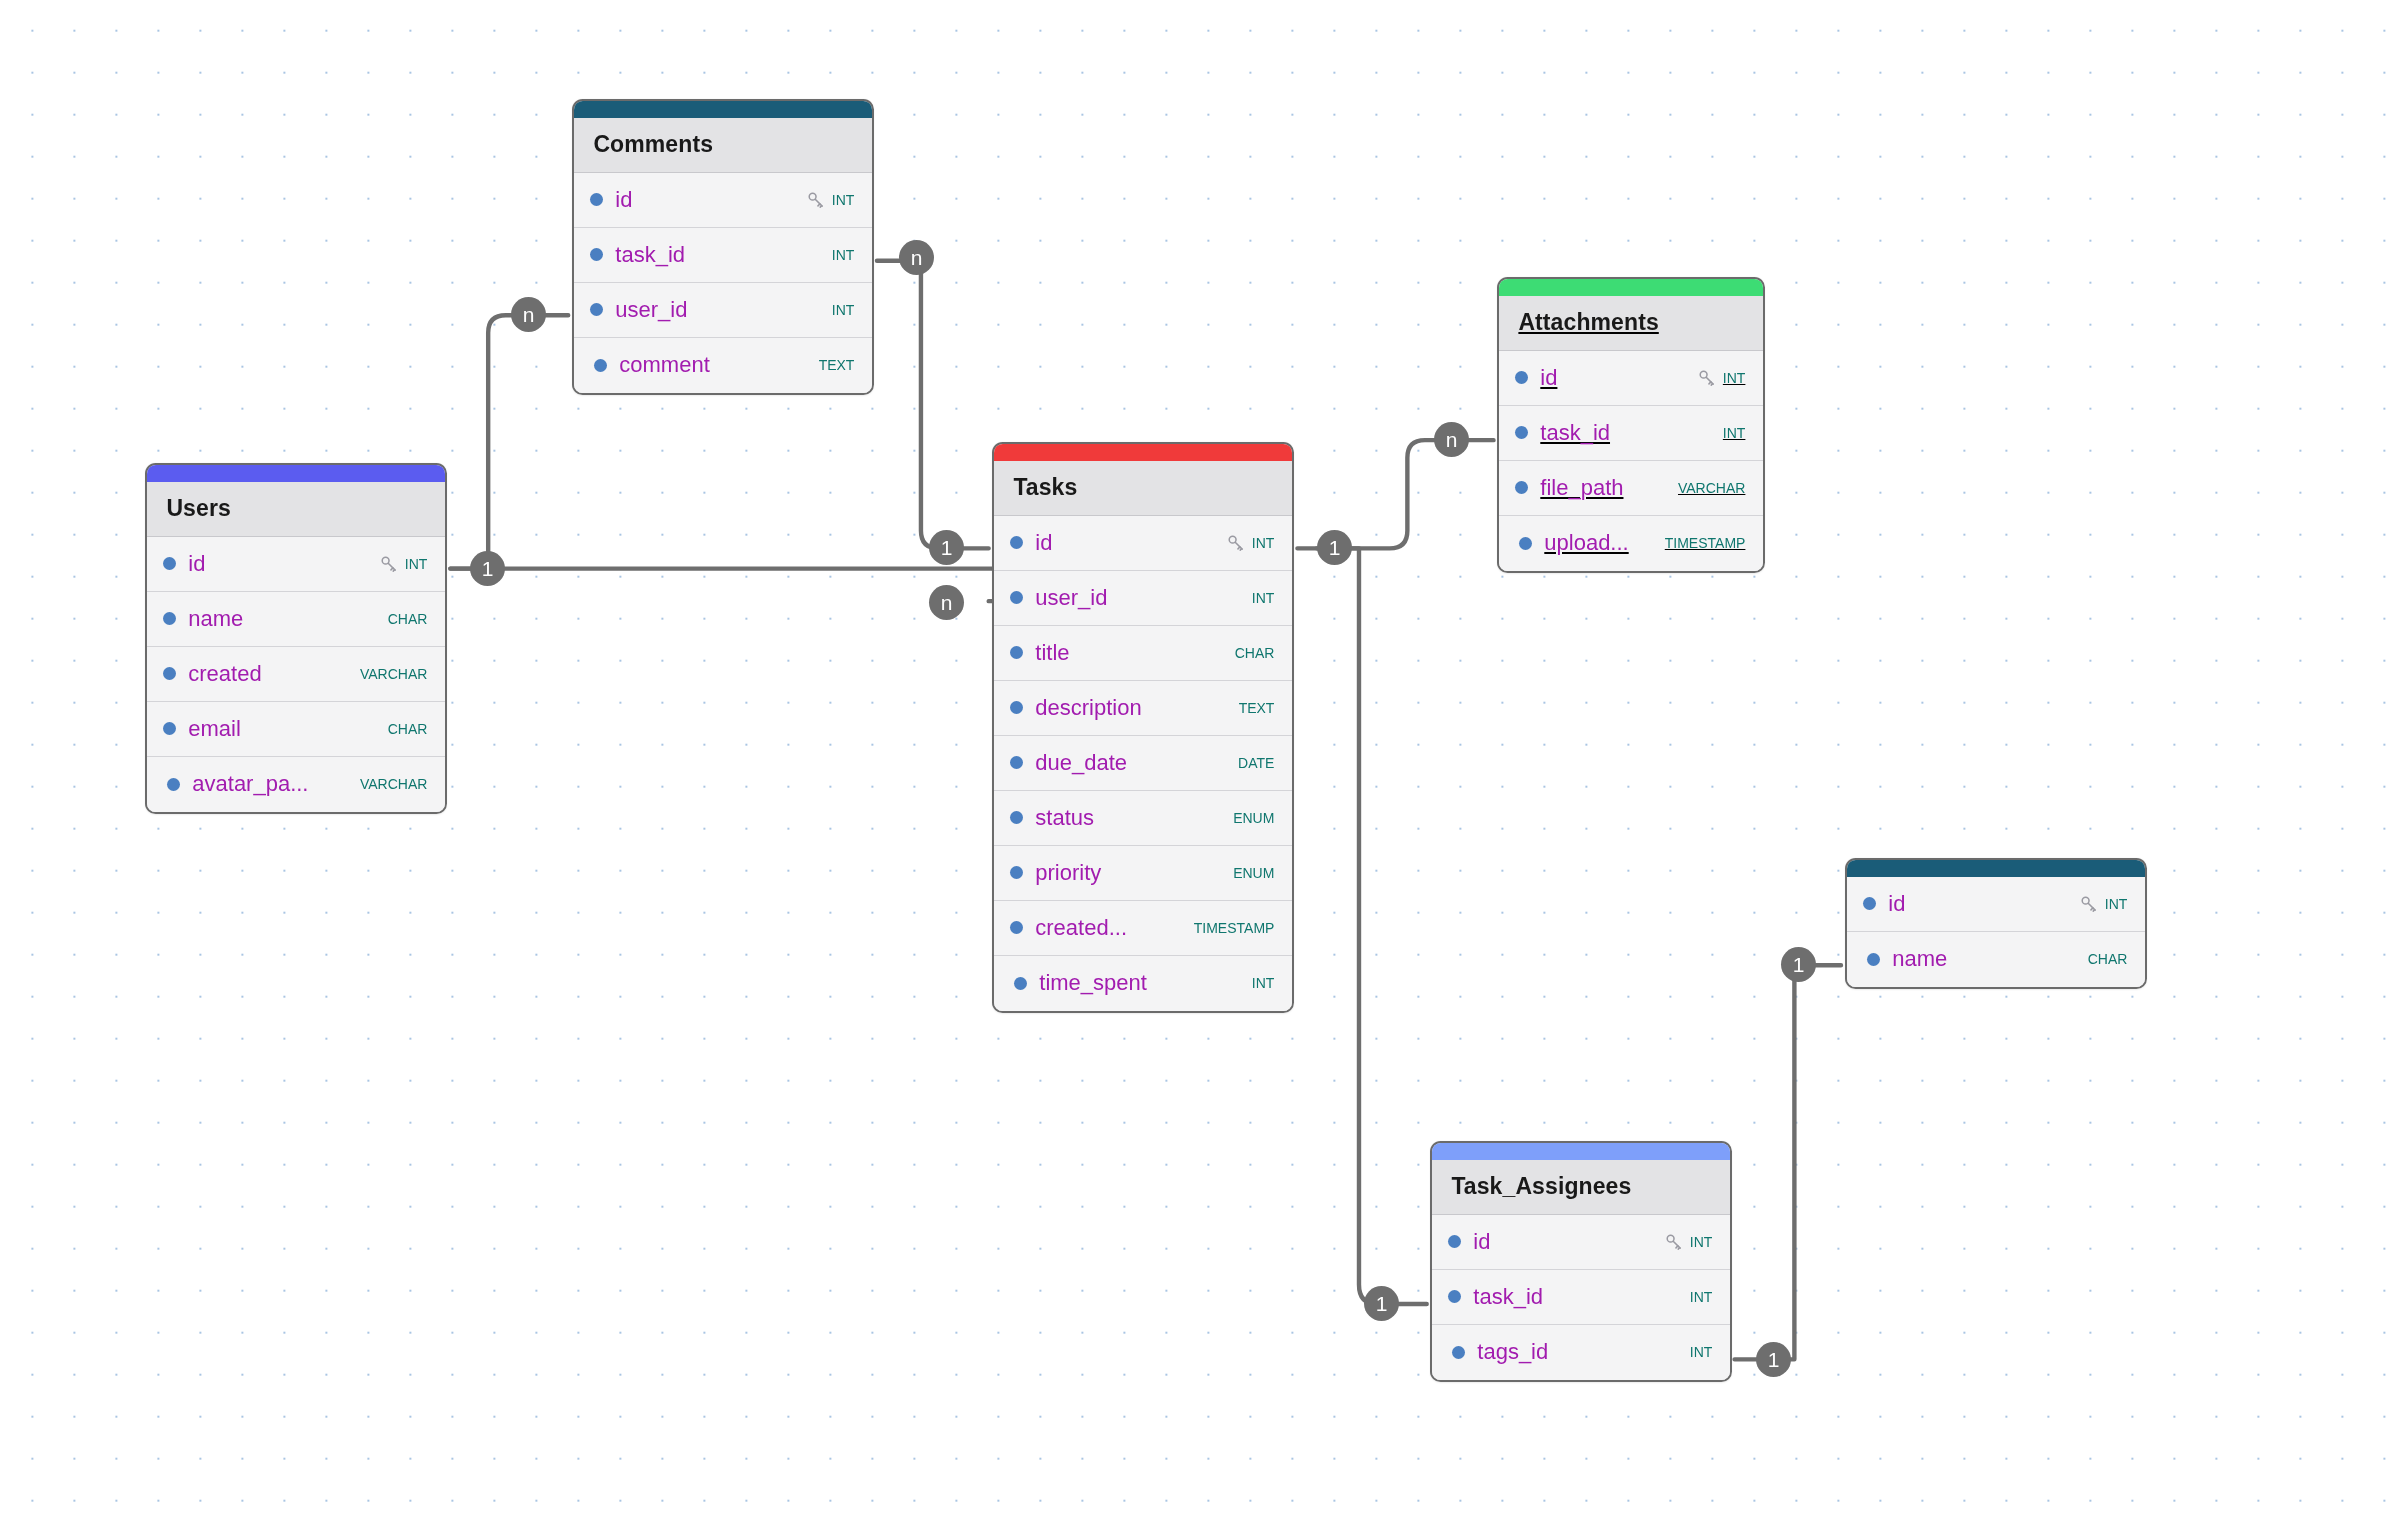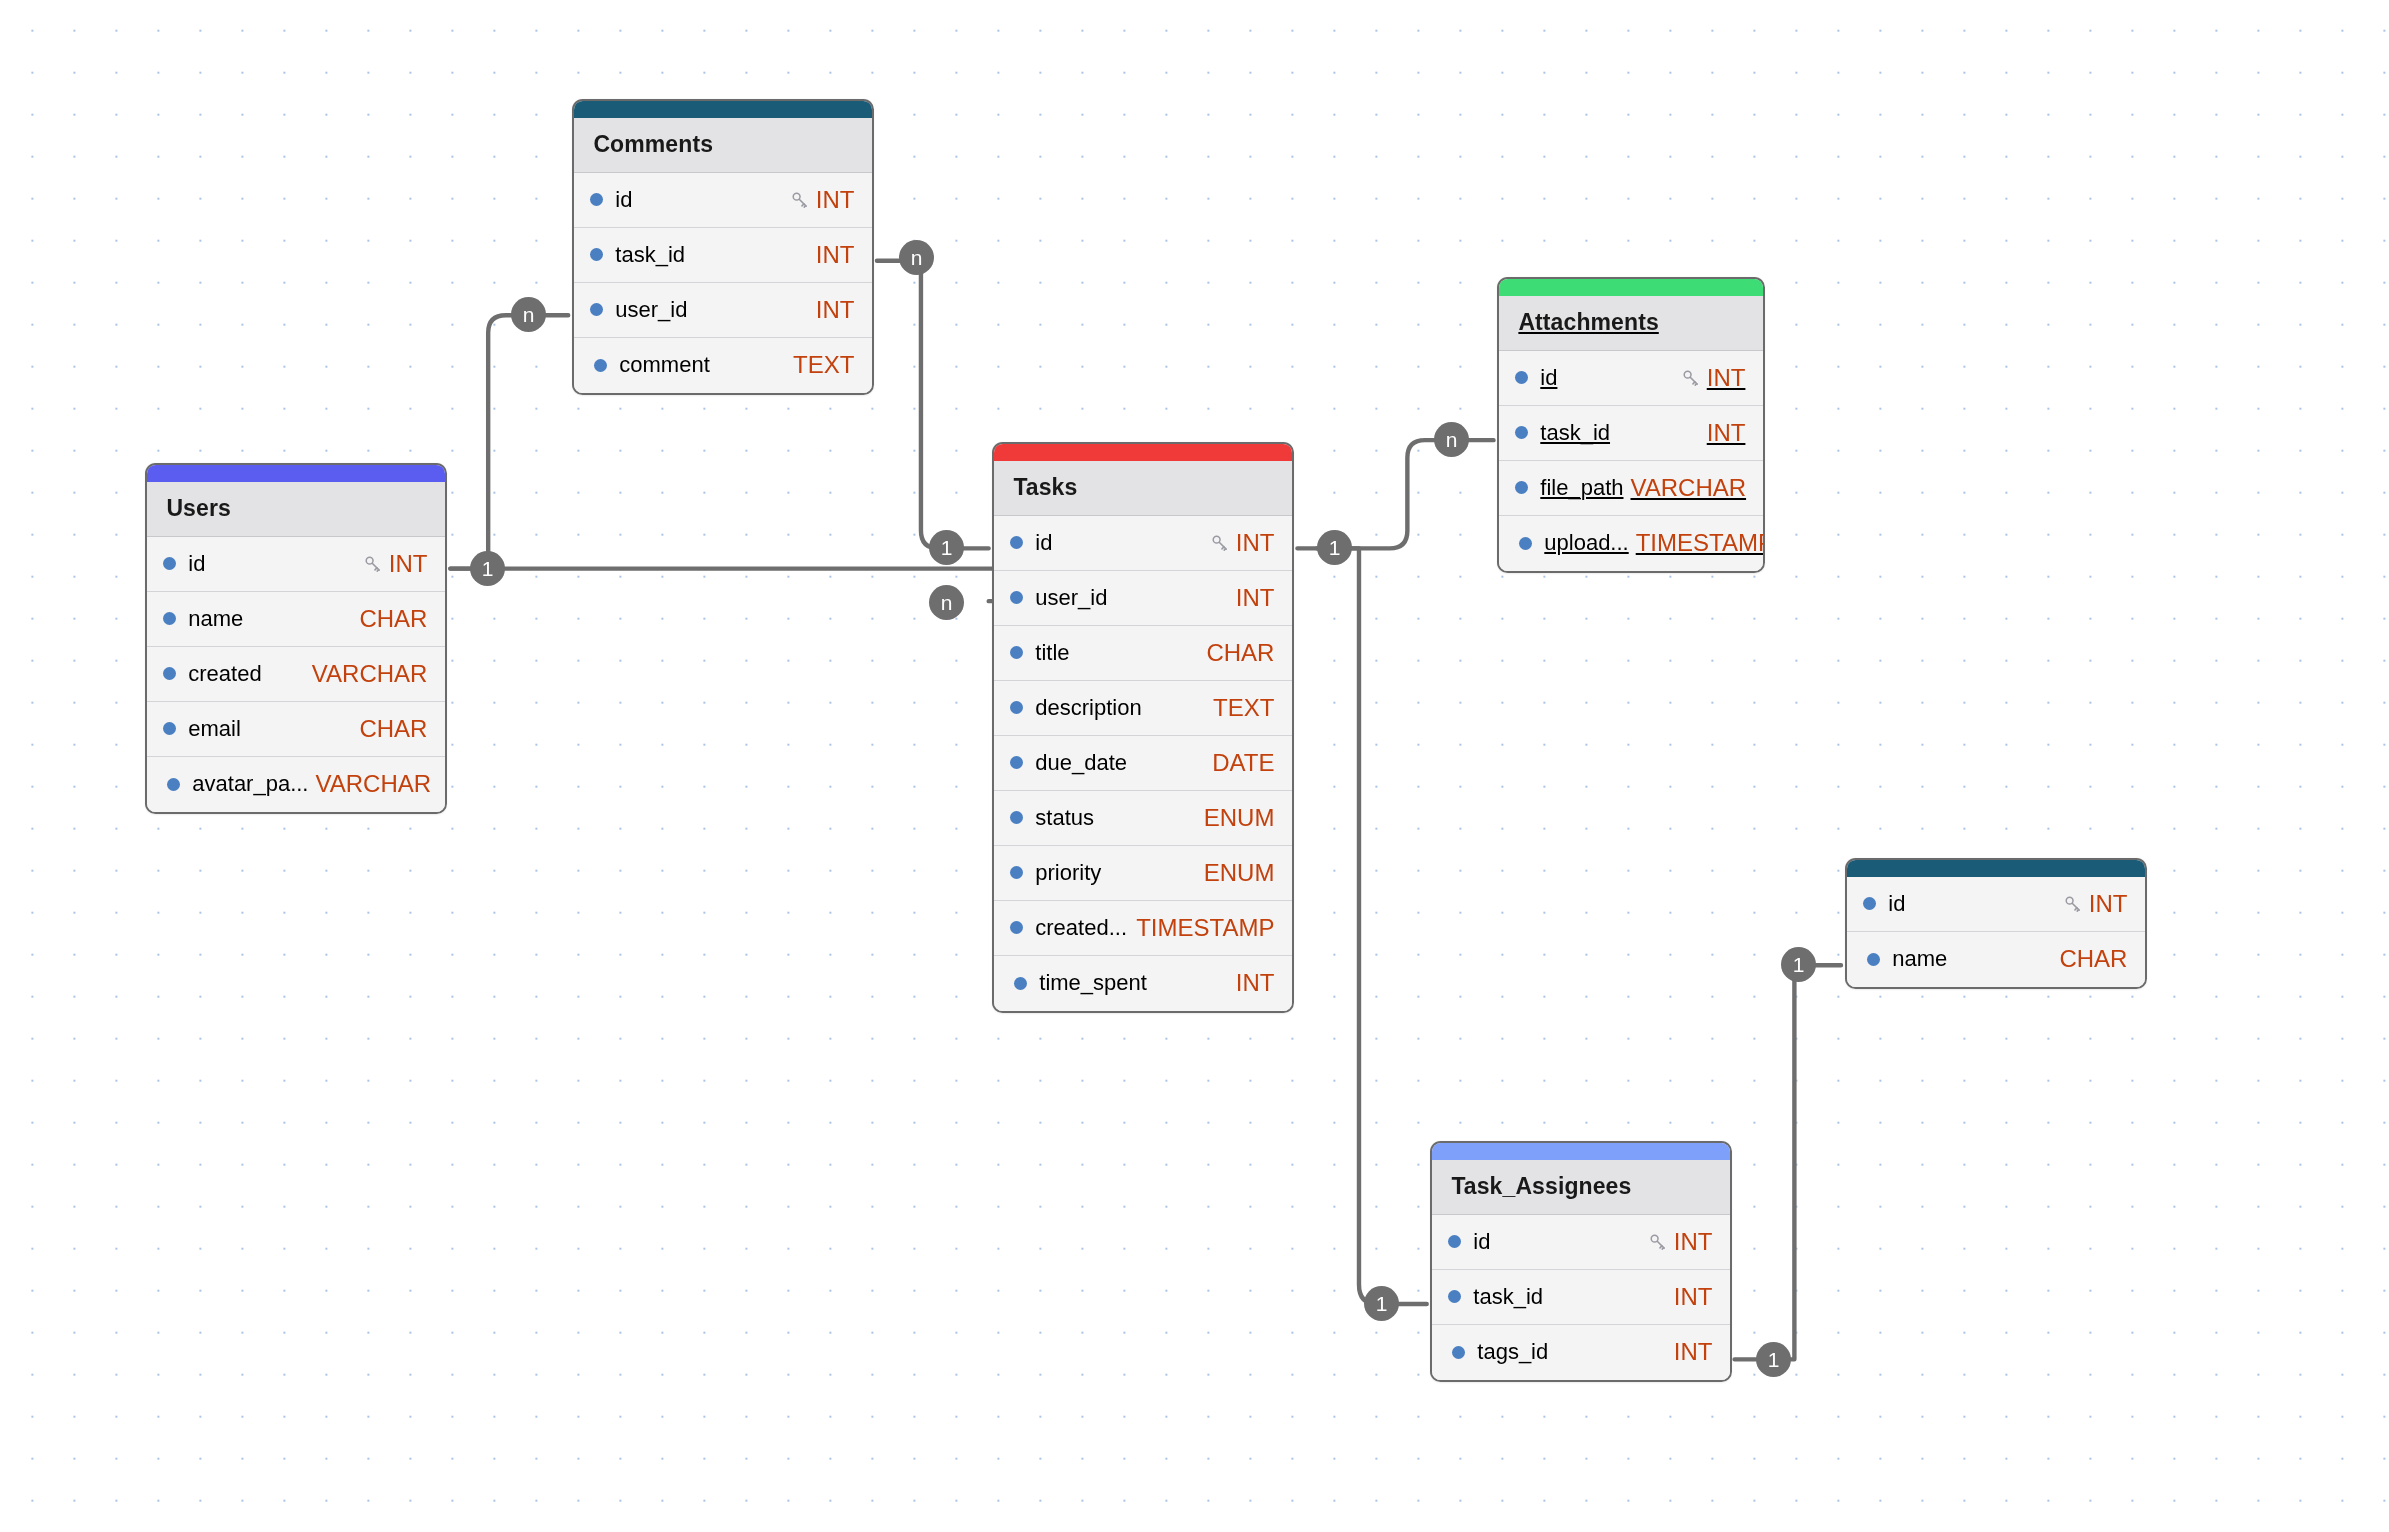--- a/index.html
+++ b/index.html
@@ -63,34 +63,34 @@
   .field-row:last-child { border-bottom: none; padding-left: 20px; }
   .field-dot {
     width: 13px; height: 13px;
     border-radius: 50%;
     background: #4a7fc1;
     flex: 0 0 auto;
     margin-right: 12.3px;
   }
   .field-name {
     font-size: 22px;
-    color: #000000;
+    color: #a21caf;
     white-space: nowrap;
     flex: 0 0 auto;
   }
   .field-spacer { flex: 1 1 auto; min-width: 7px; }
   .field-key {
     margin-right: 6.2px;
     display: inline-flex;
     align-items: center;
     flex: 0 0 auto;
   }
   .field-type {
-    font-size: 24px;
-    color: #c2410c;
+    font-size: 14px;
+    color: #0f766e;
     white-space: nowrap;
     flex: 0 0 auto;
   }
   .badge {
     position: absolute;
     width: 35px; height: 35px;
     border-radius: 50%;
     background: #6e6e6e;
     color: #ffffff;
     font-size: 21px;

